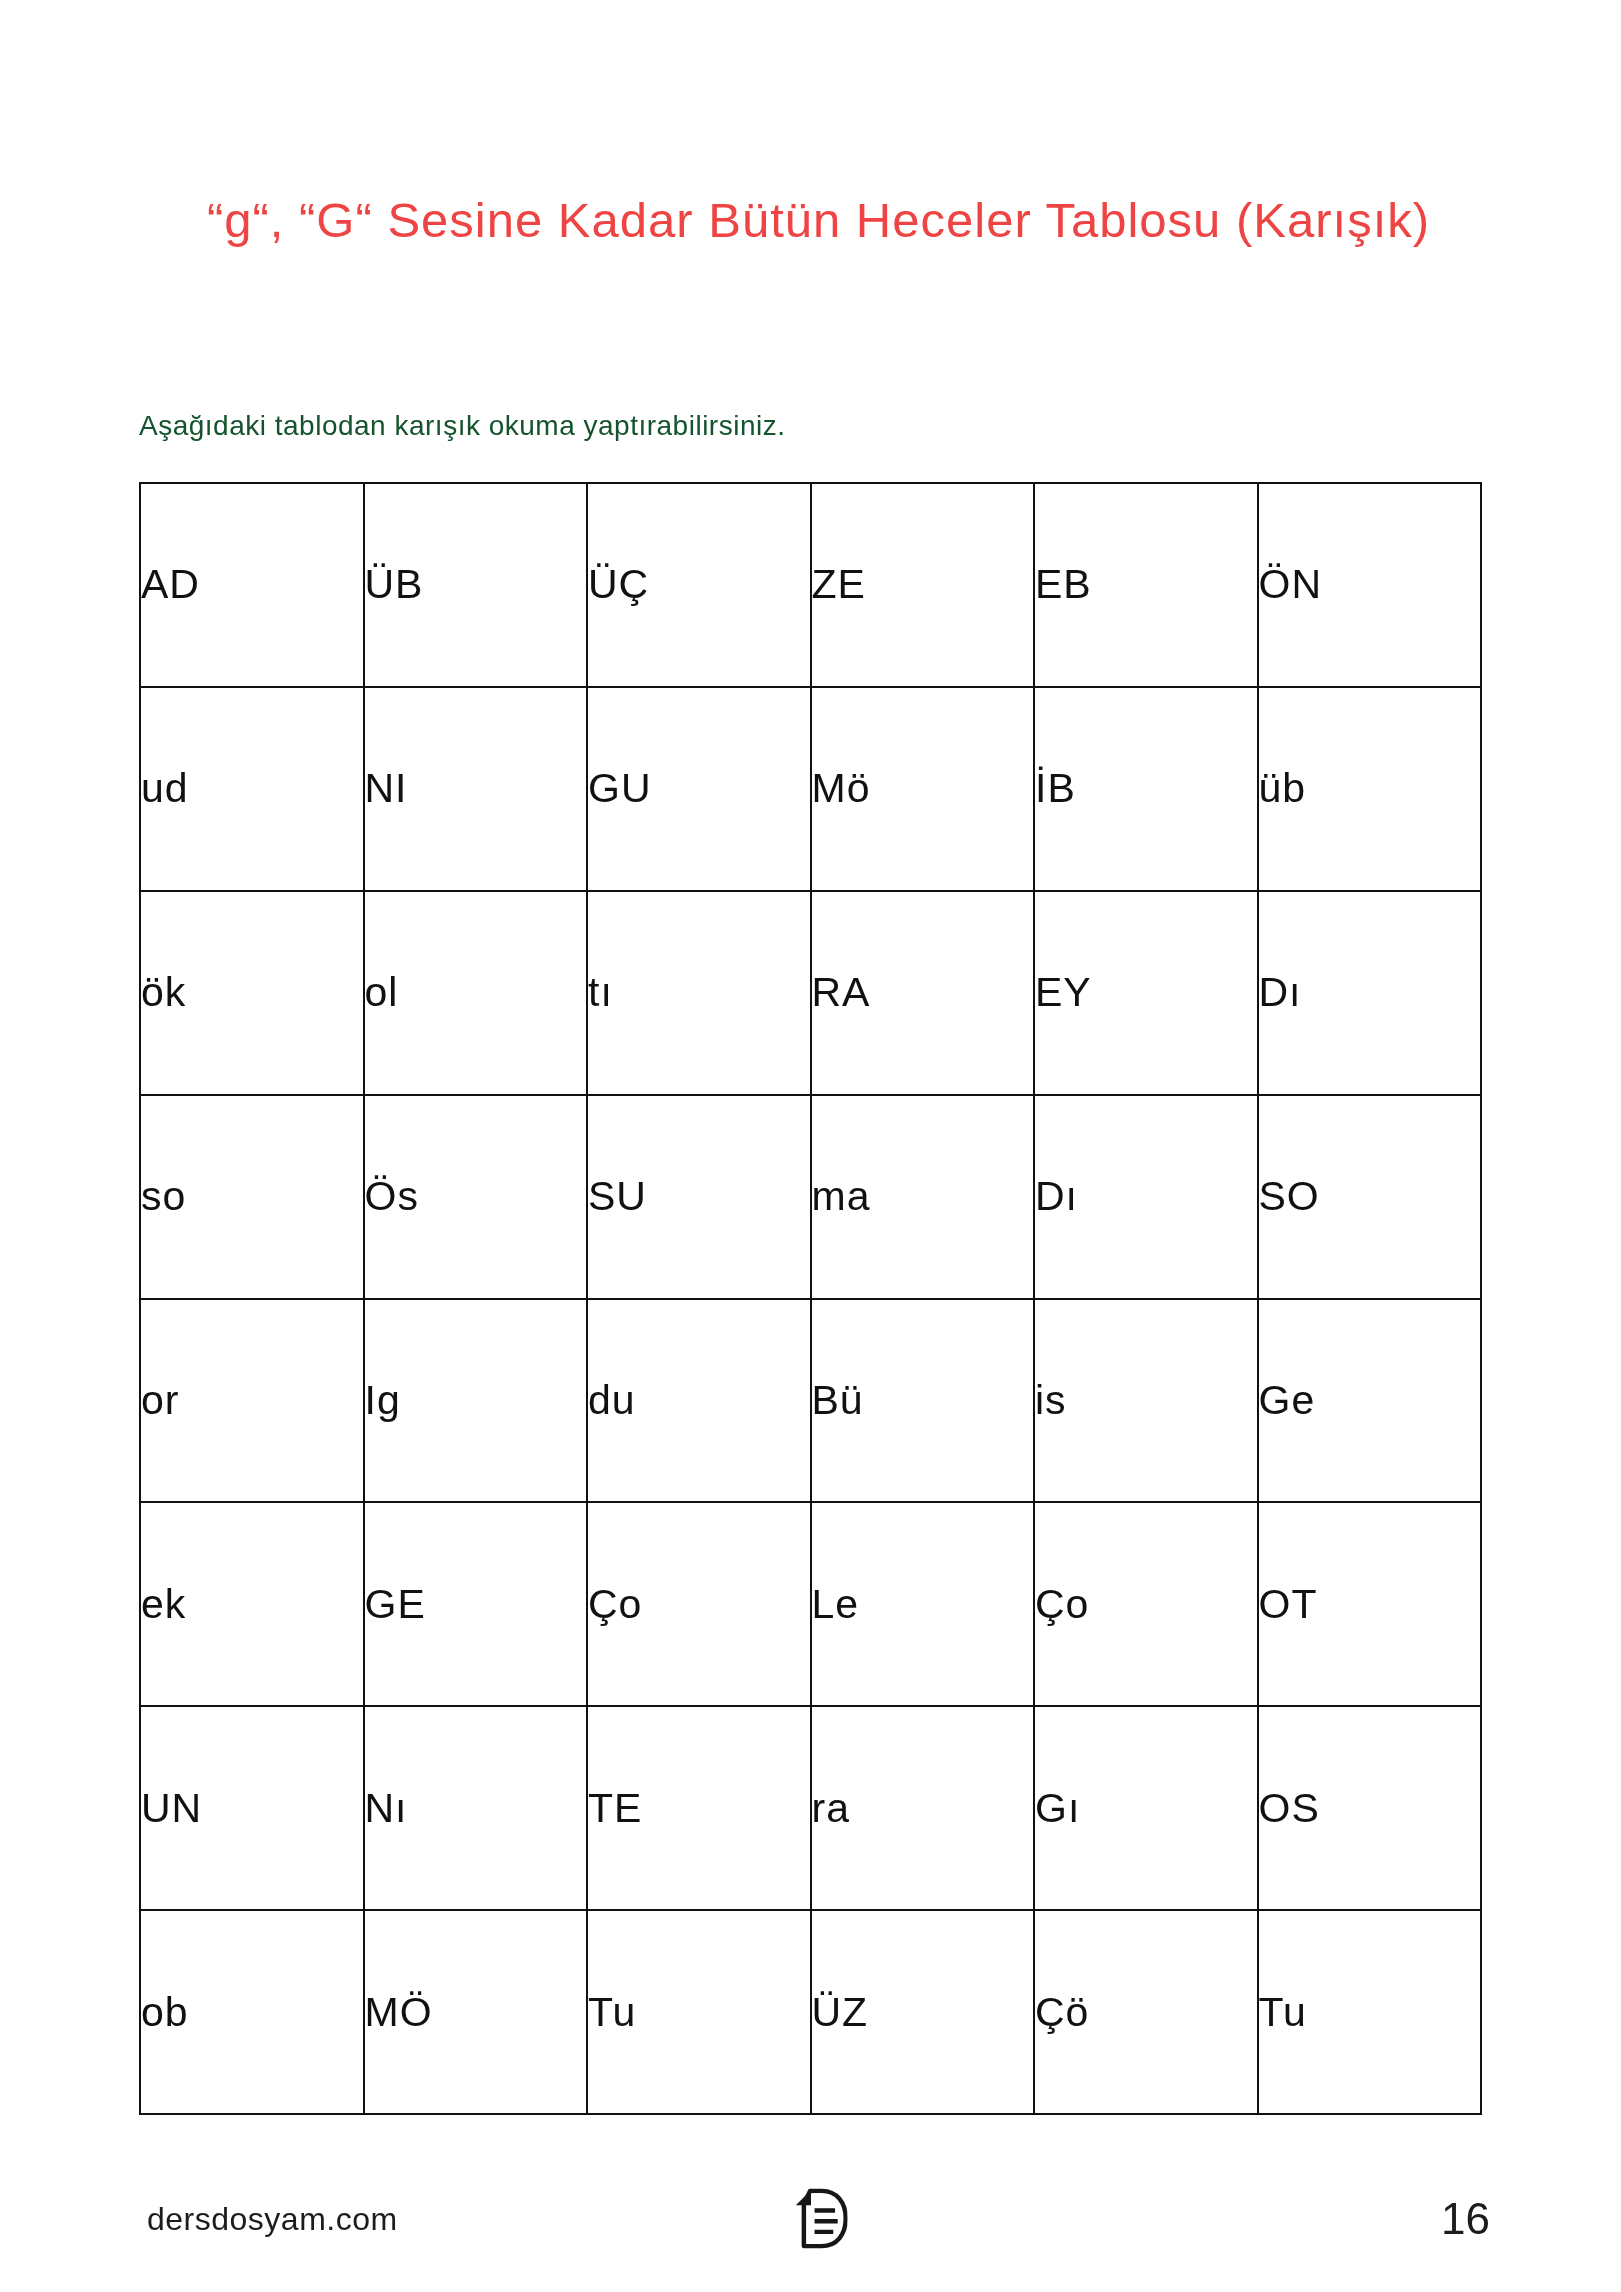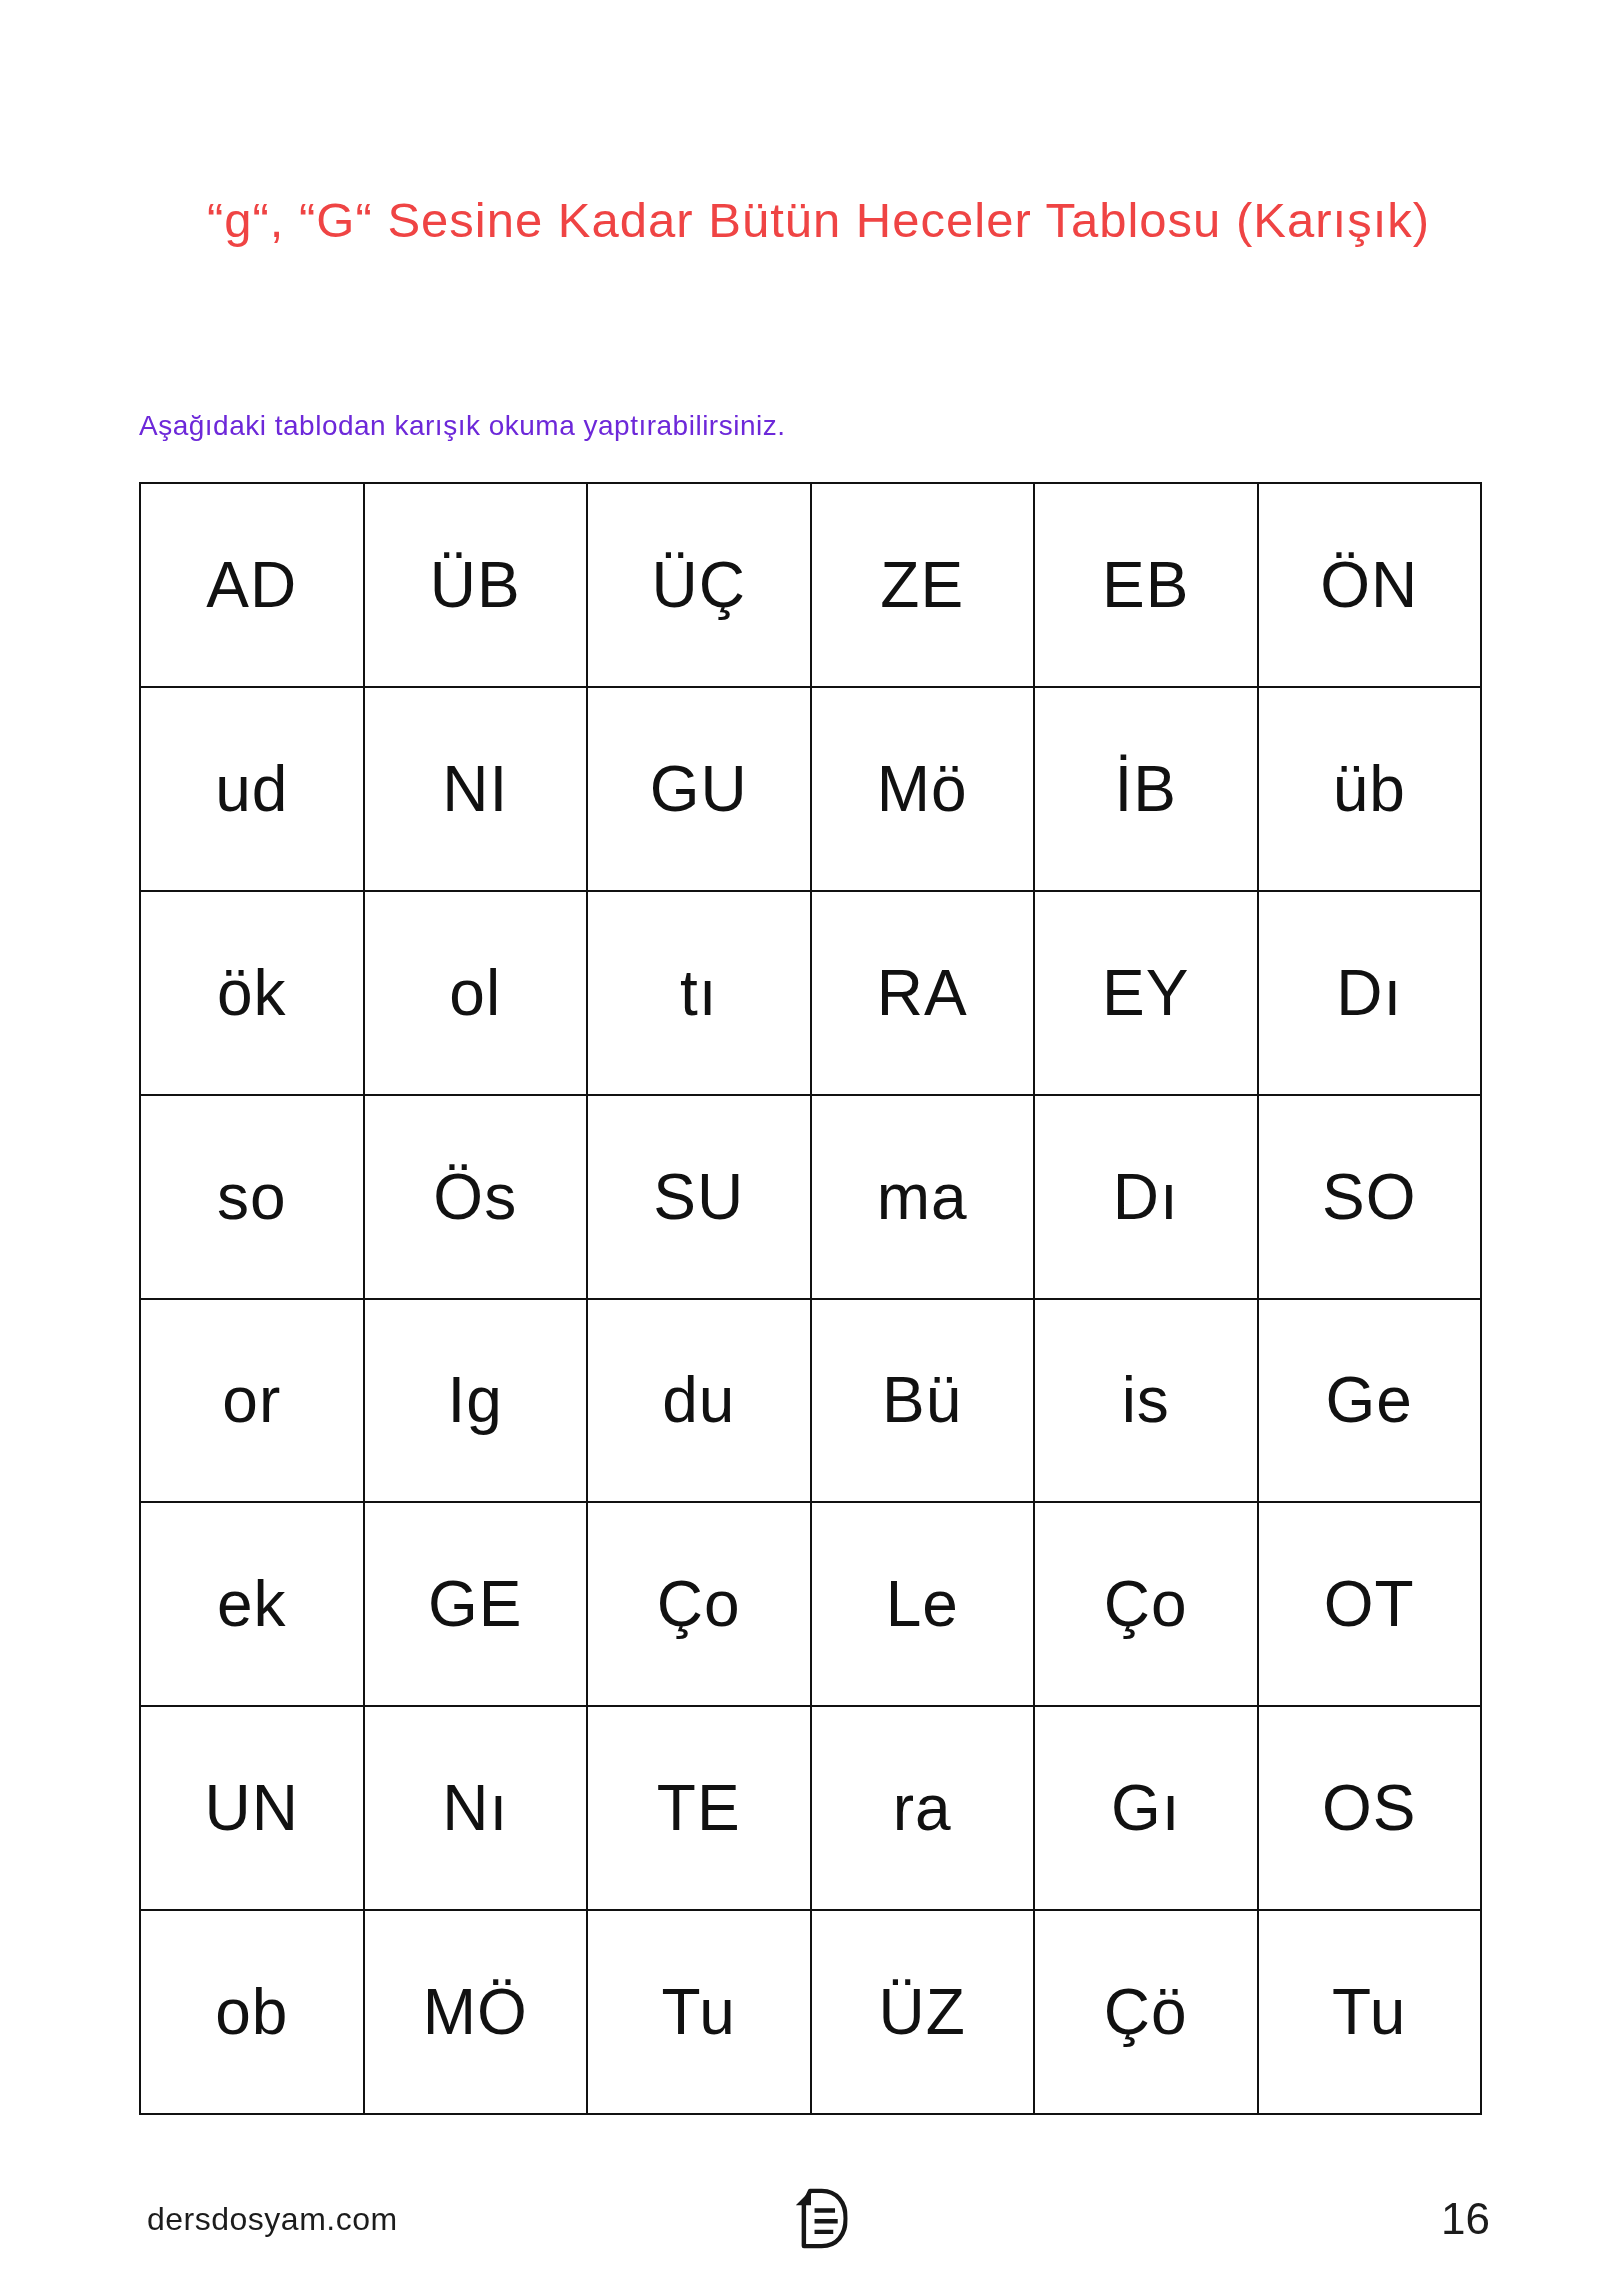--- a/index.html
+++ b/index.html
@@ -29,36 +29,35 @@
     letter-spacing: 1px;
     font-weight: normal;
     white-space: nowrap;
   }
   .subtitle {
     position: absolute;
     top: 410px;
     left: 139px;
     font-size: 28px;
     letter-spacing: 0.5px;
-    color: #6d28d9;
+    color: #14532d;
   }
   table.syllables {
     position: absolute;
     top: 482px;
     left: 139px;
     width: 1343px;
     height: 1633px;
     border-collapse: collapse;
     table-layout: fixed;
   }
   table.syllables td {
     border: 2px solid #111111;
-    text-align: center;
     vertical-align: middle;
-    font-size: 64px;
+    font-size: 41px;
     letter-spacing: 1px;
     color: #111111;
     height: 181px;
   }
   table.syllables { border: 2.9px solid #111111; }
   .footer {
     position: absolute;
     left: 147px;
     top: 2194px;
     width: 1343px;

